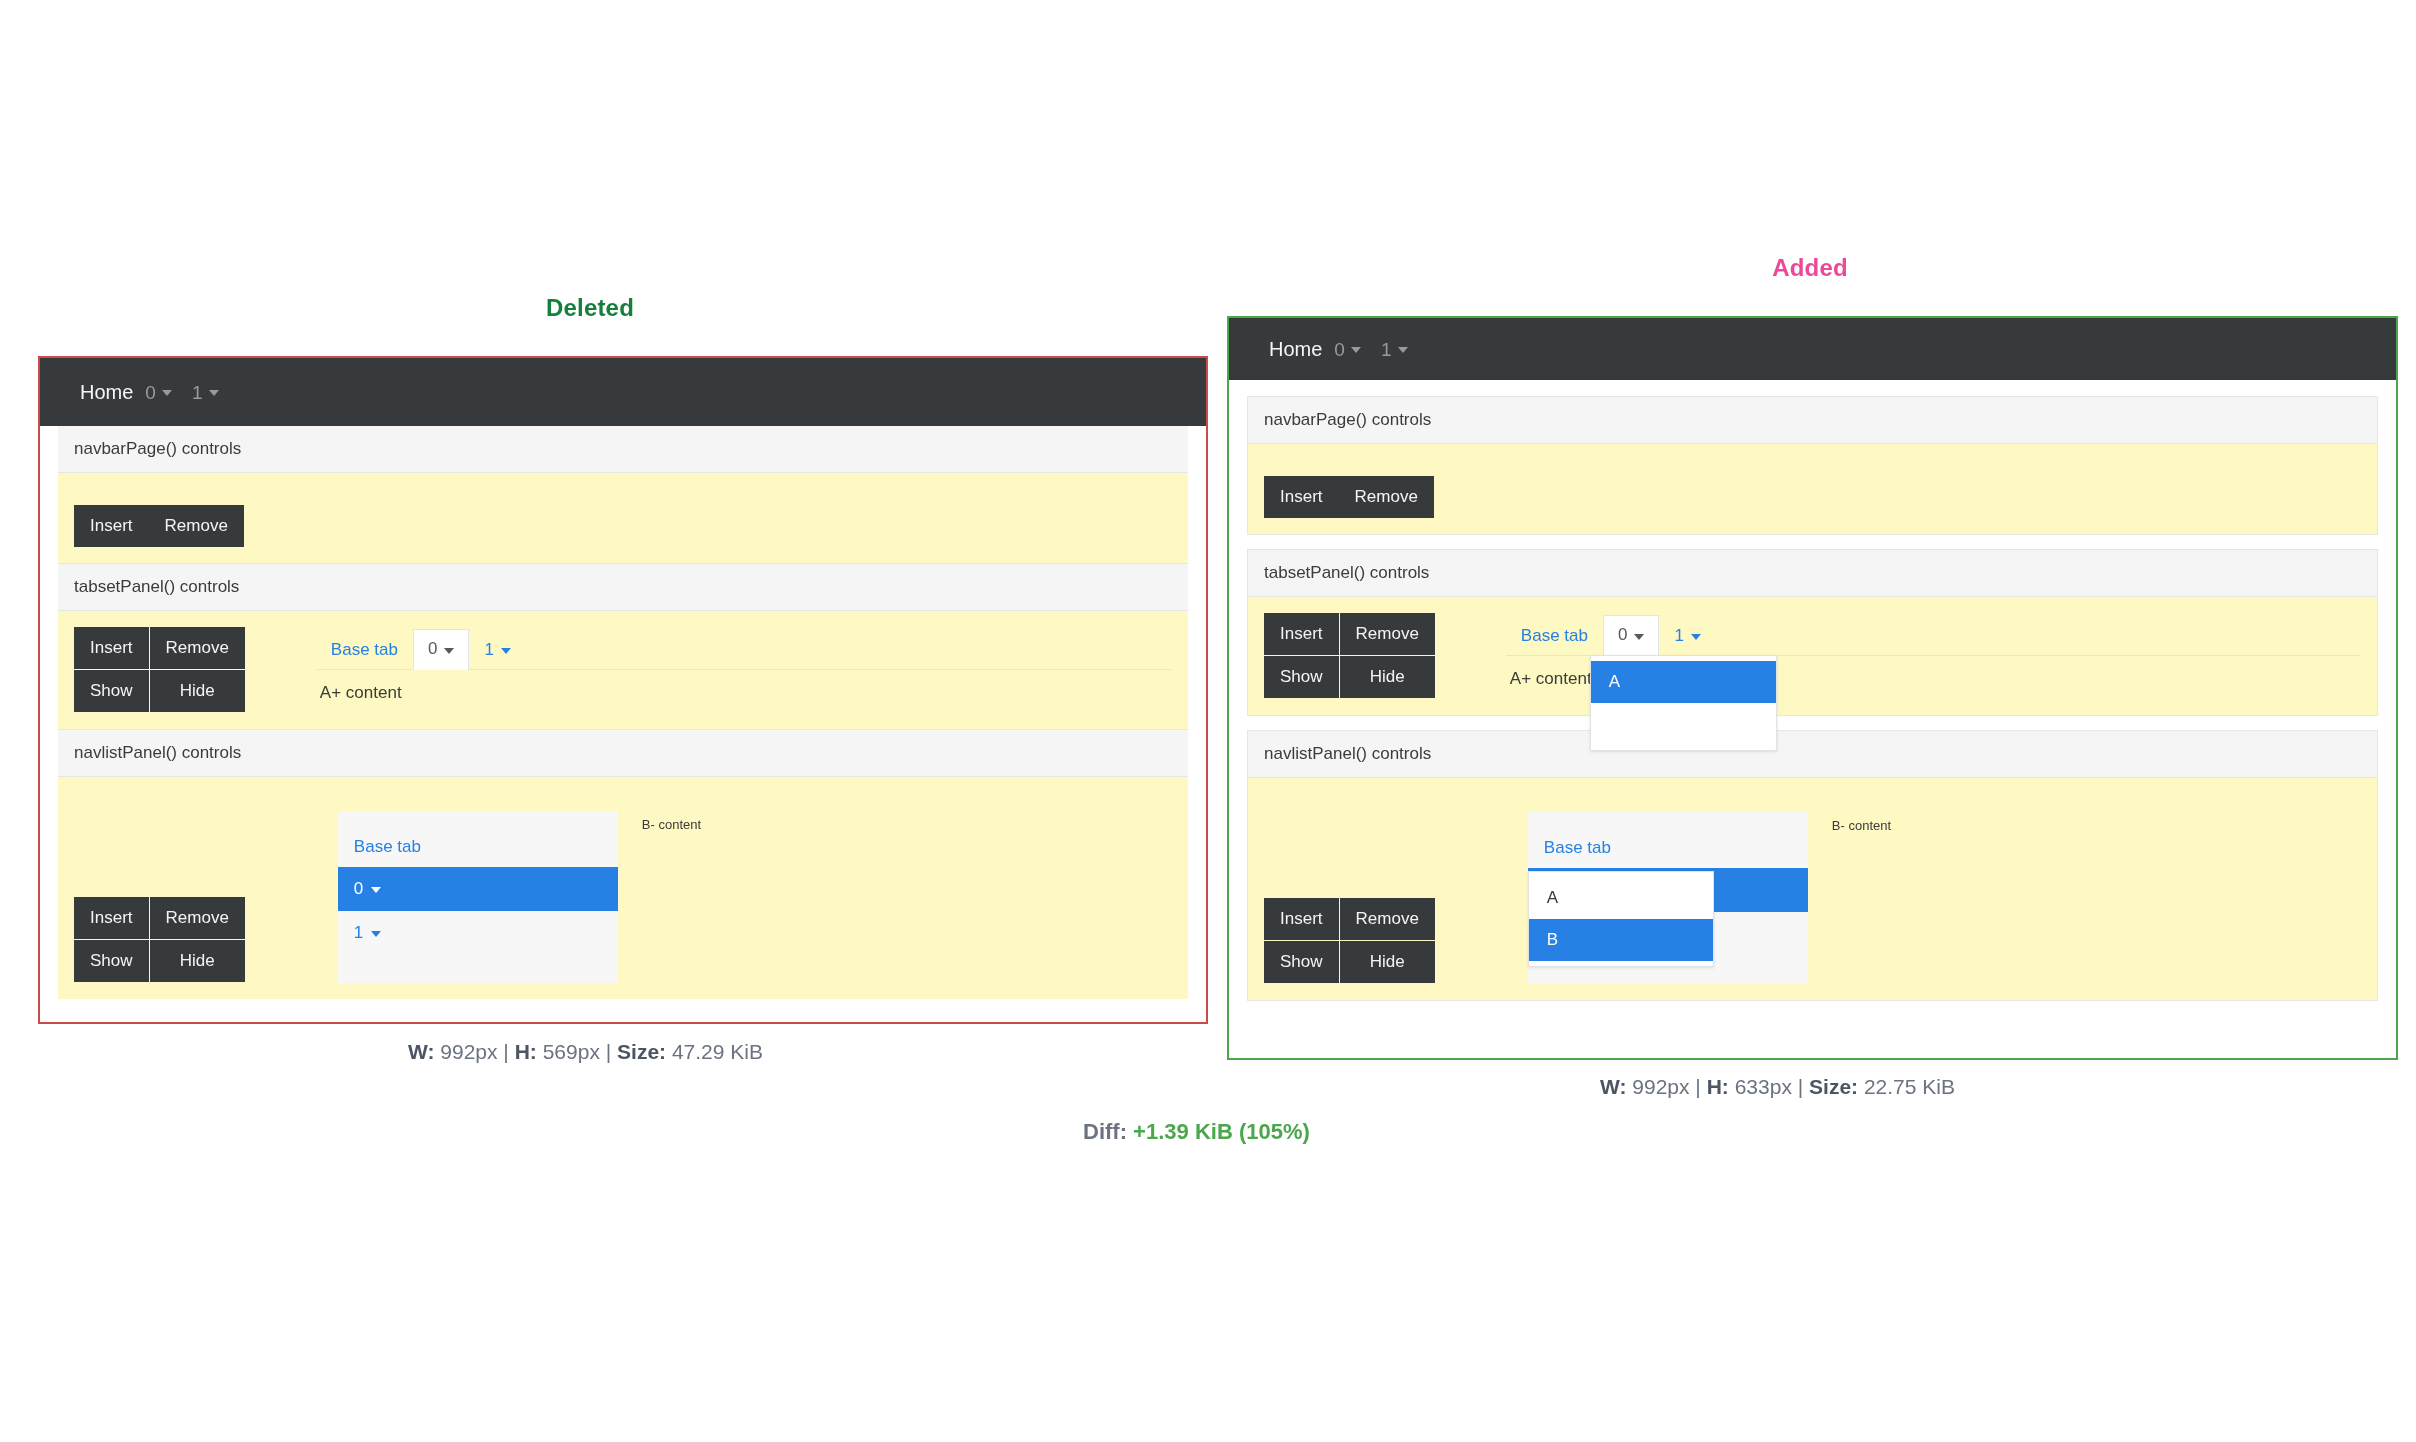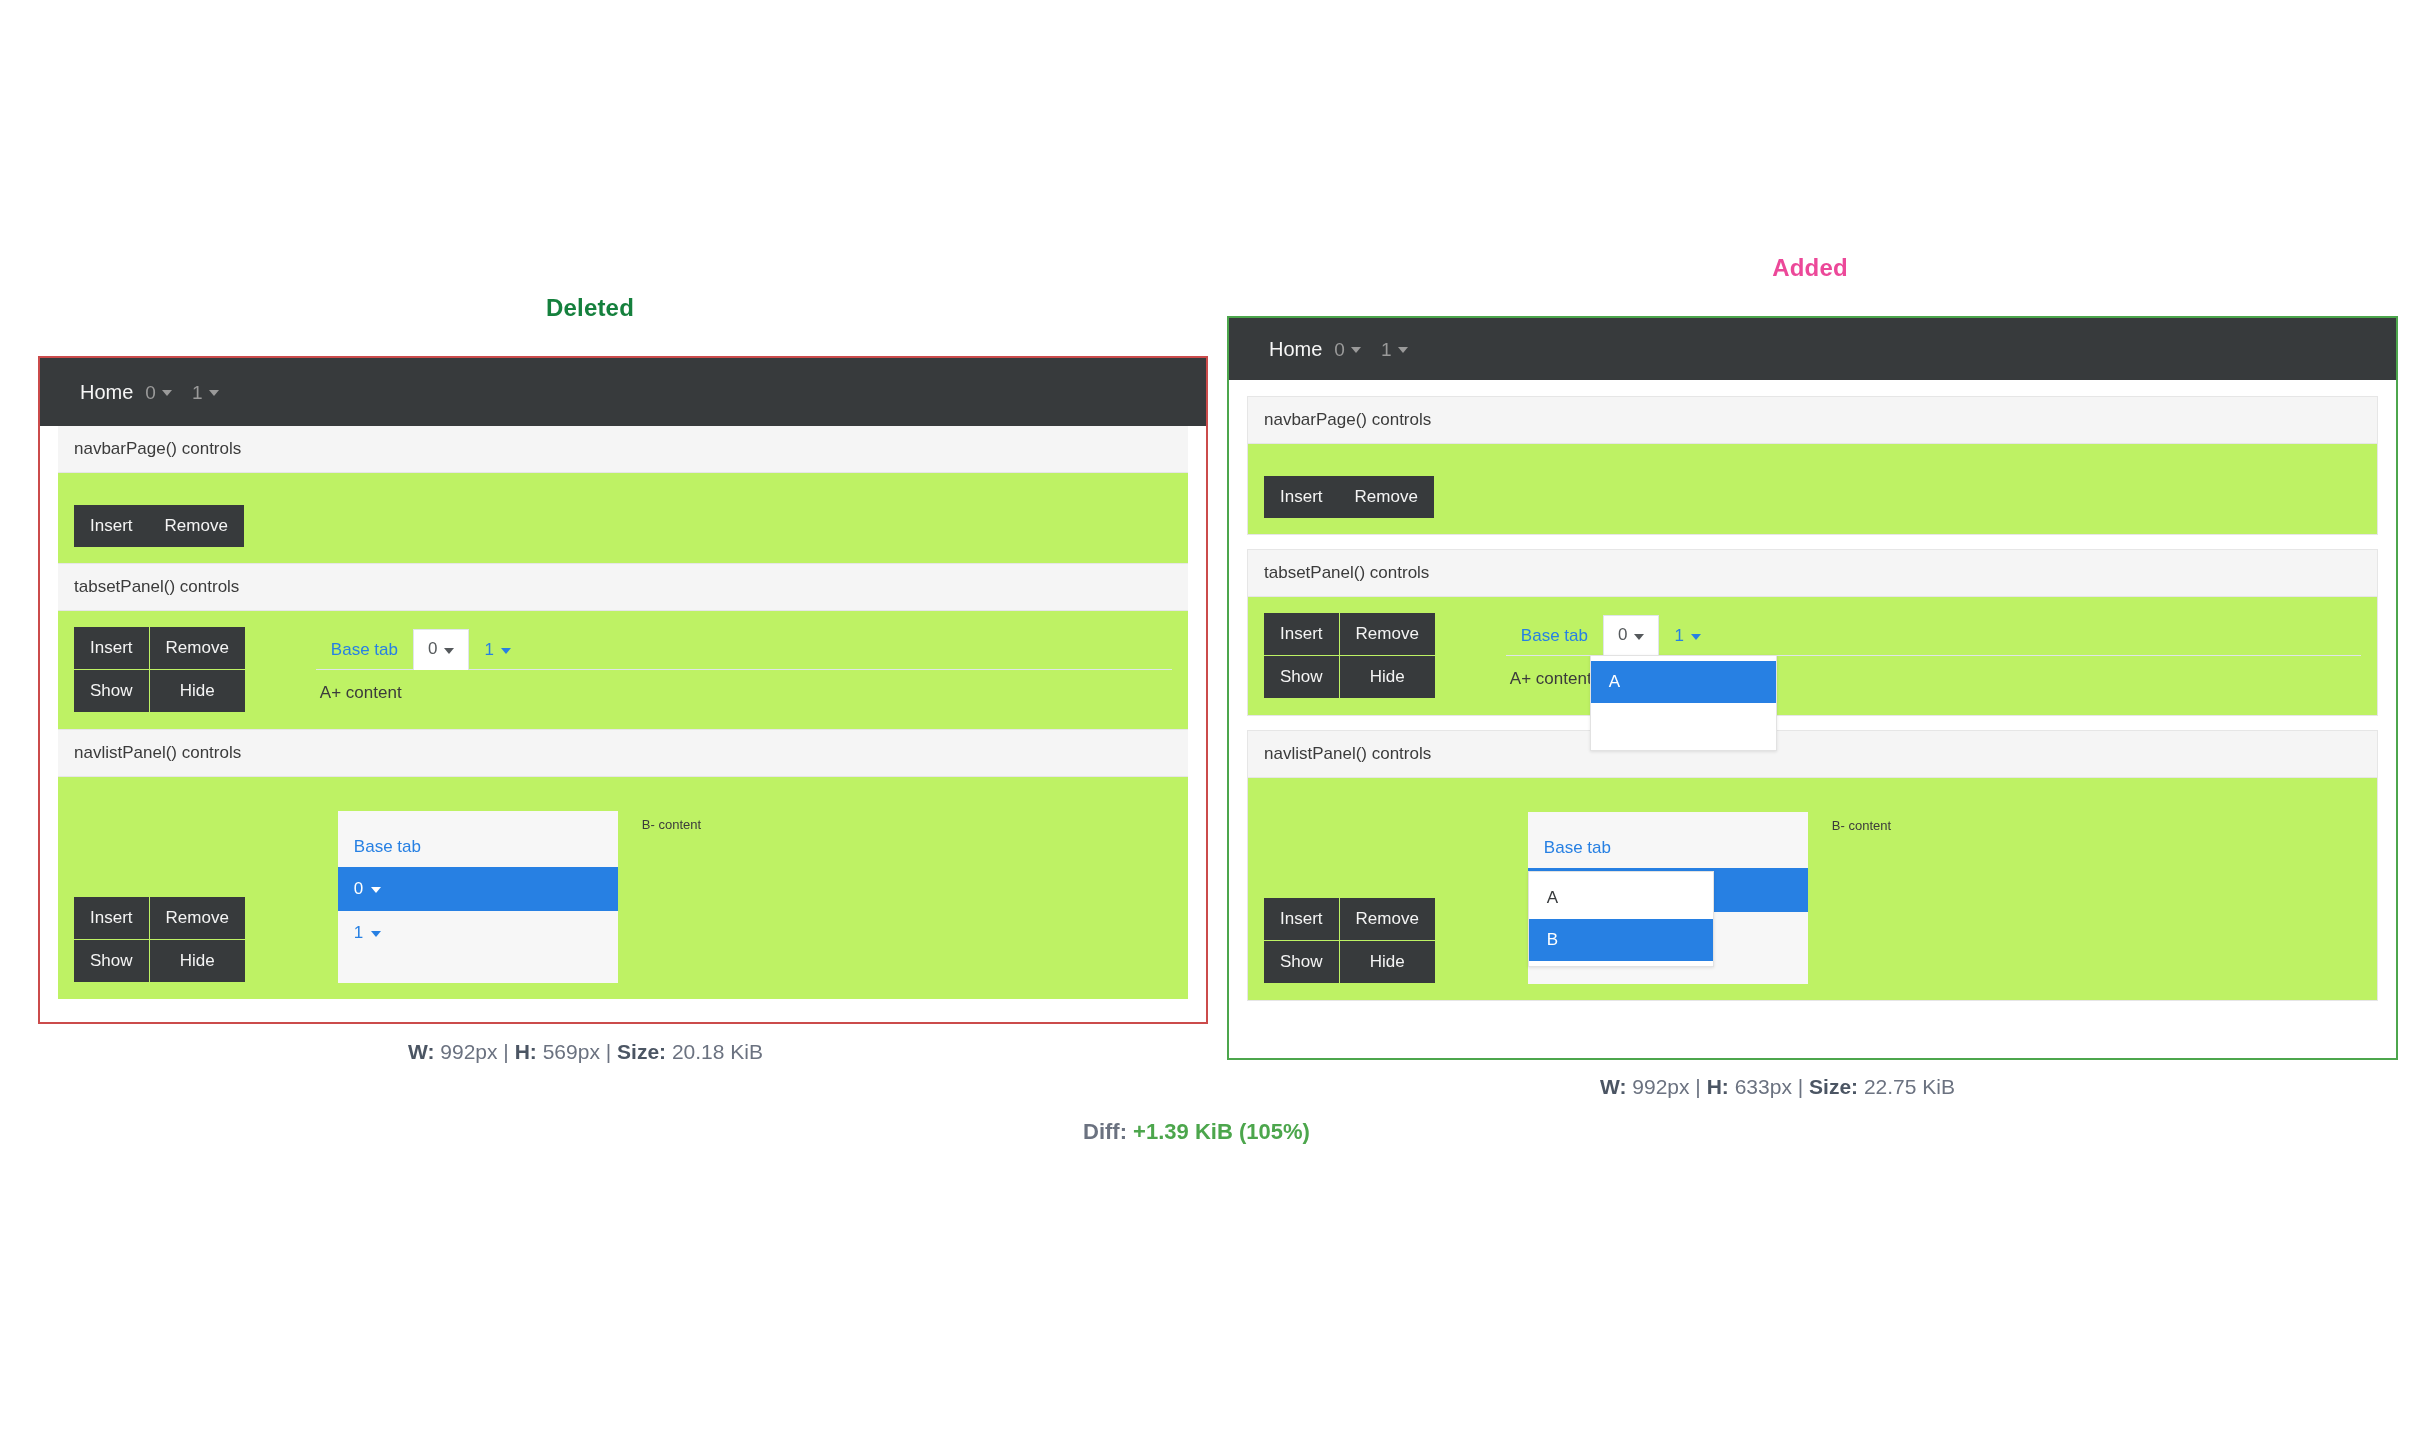--- a/index.html
+++ b/index.html
@@ -78,21 +78,21 @@
     position: relative;
     top: 1px;
   }
 
   
   .shot-body { padding: 0; }
   #added-shot .shot-body { padding: 16px 18px 10px 18px; }
 
   .card {
     border: 1px solid #e6e6e6;
-    background: #bef264;
+    background: #fef9c3;
     box-sizing: border-box;
   }
   #deleted-shot .card { border-left: none; border-right: none; border-top: none; }
   #deleted-shot .card-wrap { padding: 0 18px; }
   #added-shot .card { margin-bottom: 14px; }
 
   .card-header {
     background: #f5f5f5;
     border-bottom: 1px solid #e6e6e6;
     padding: 13px 16px;
@@ -352,21 +352,21 @@
   </div>
 
   <div class="meta" id="deleted-meta">
     <b>W:</b>
     <span>992px</span>
     <span>|</span>
     <b>H:</b>
     <span>569px</span>
     <span>|</span>
     <b>Size:</b>
-    <span>20.18 KiB</span>
+    <span>47.29 KiB</span>
   </div>
 
   <div class="side-title" id="added-title">Added</div>
 
   <div class="shot" id="added-shot">
 
     <div class="navbar" style="height:62px;">
       <a class="brand" href="#">Home</a>
       <a class="nav-dd" href="#">
         <span>0</span>

